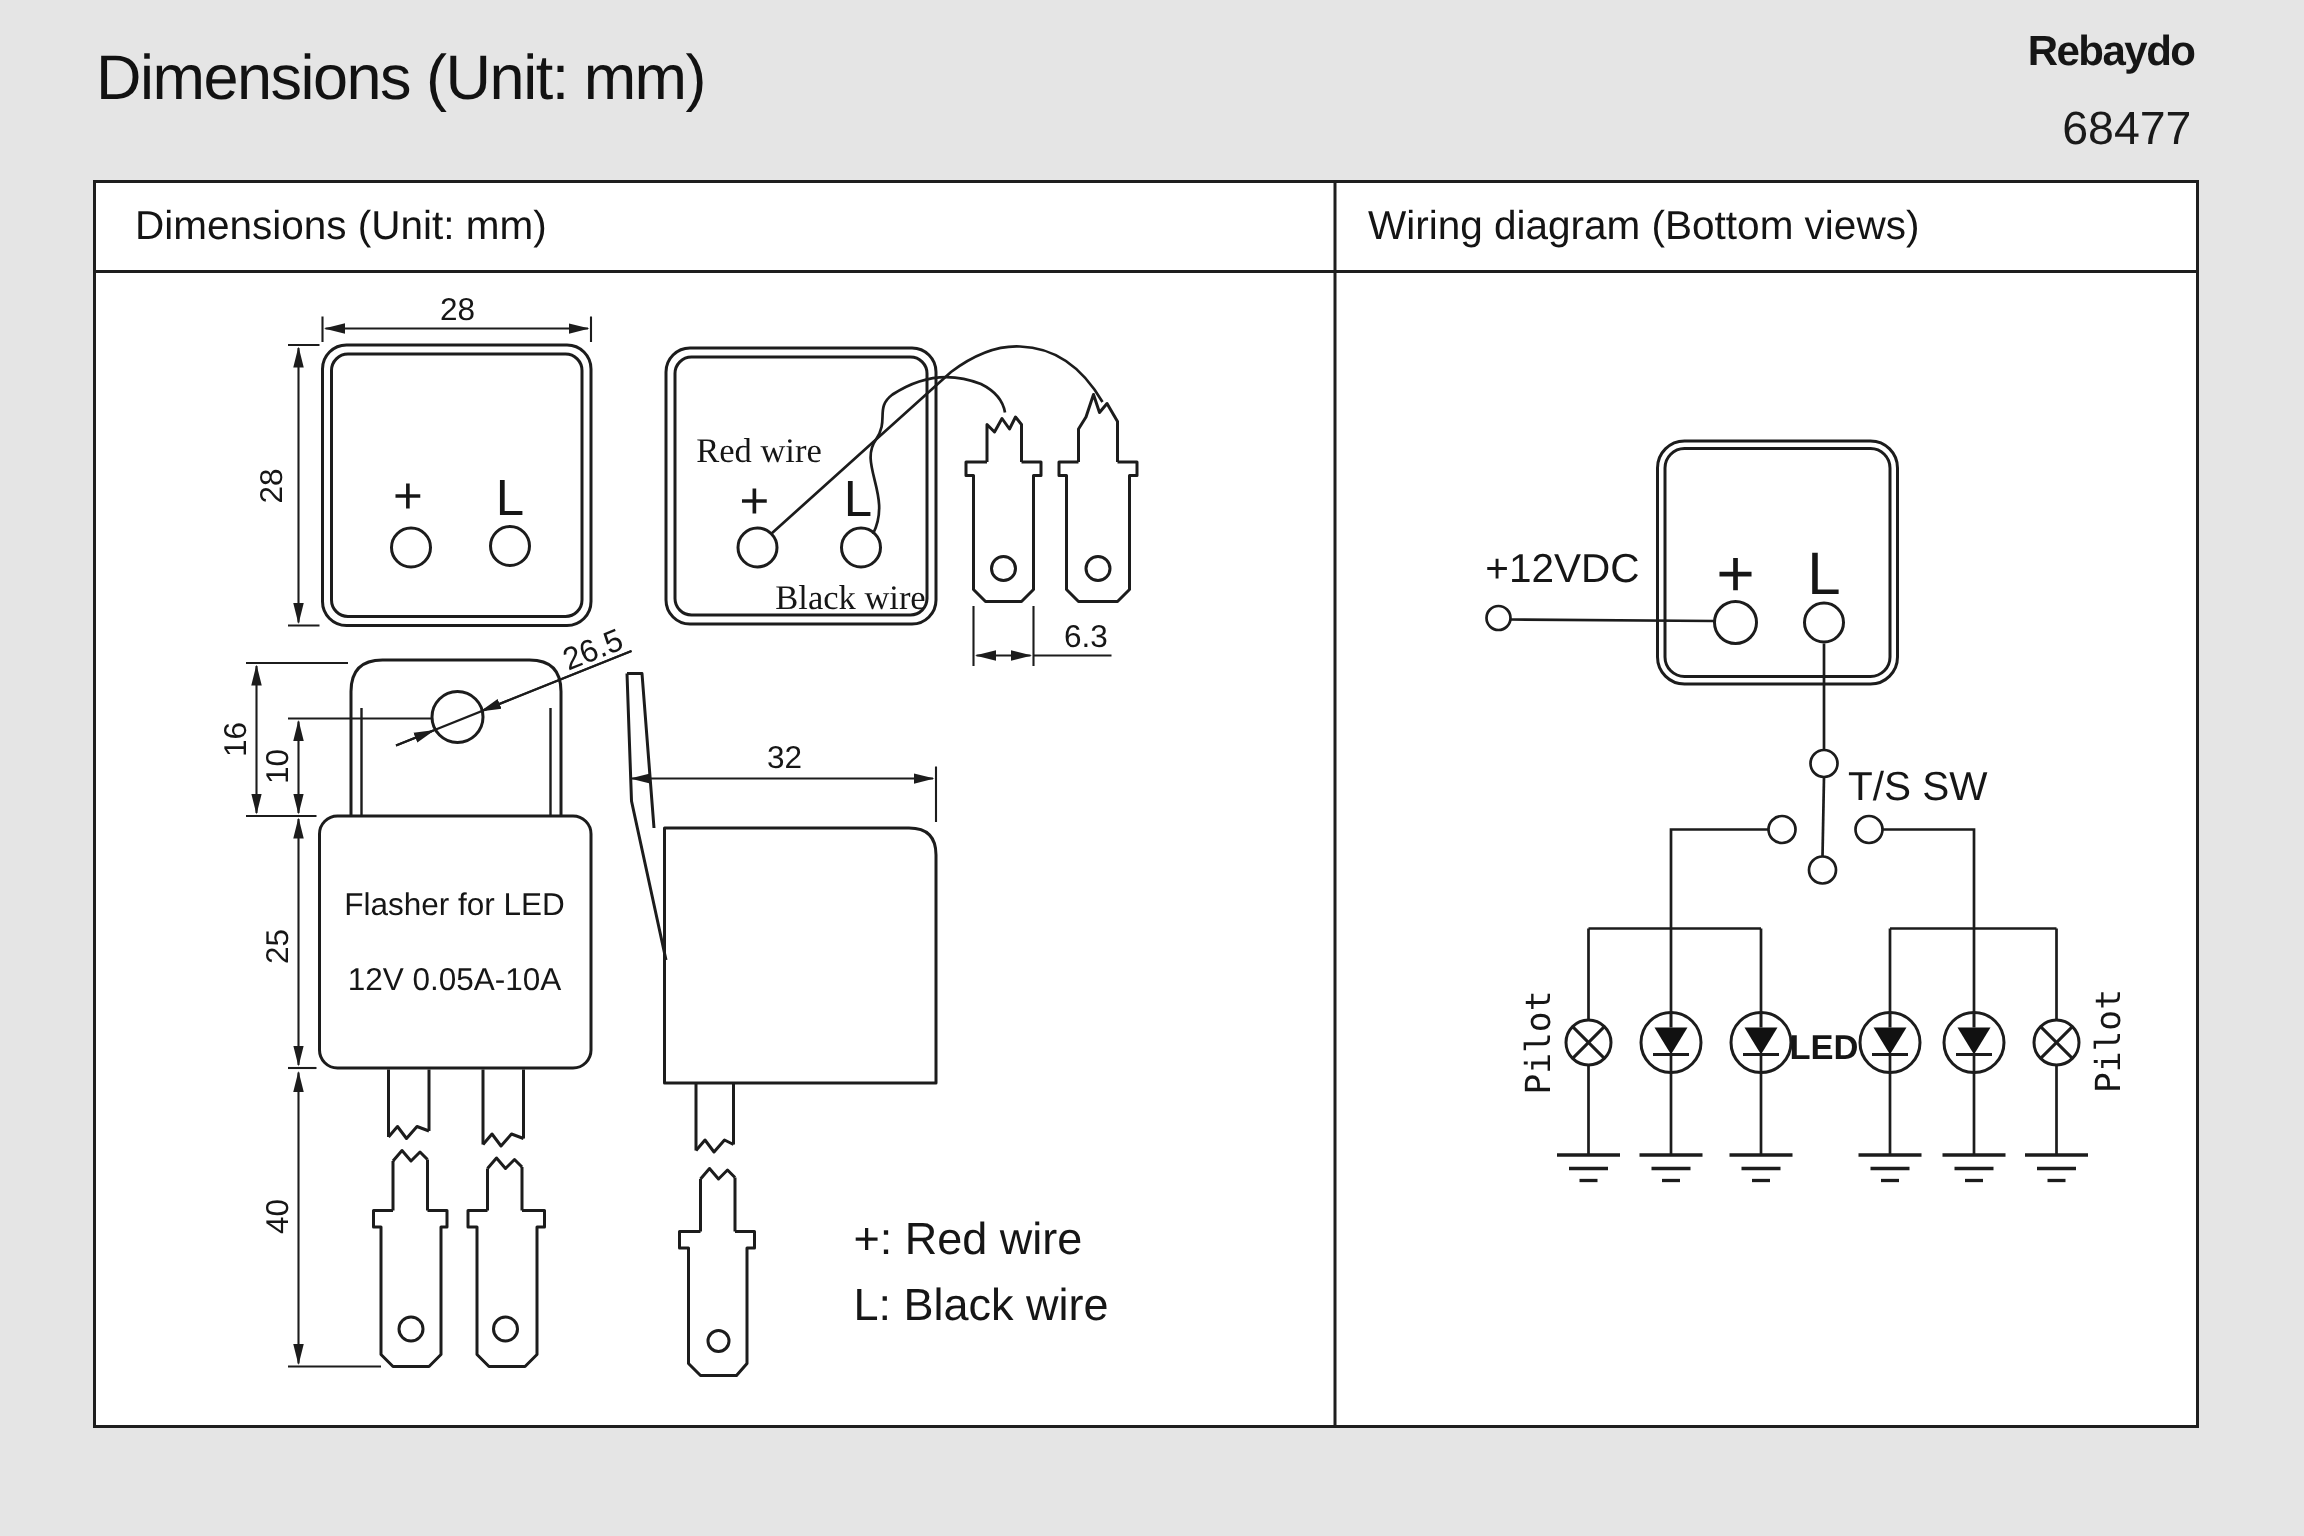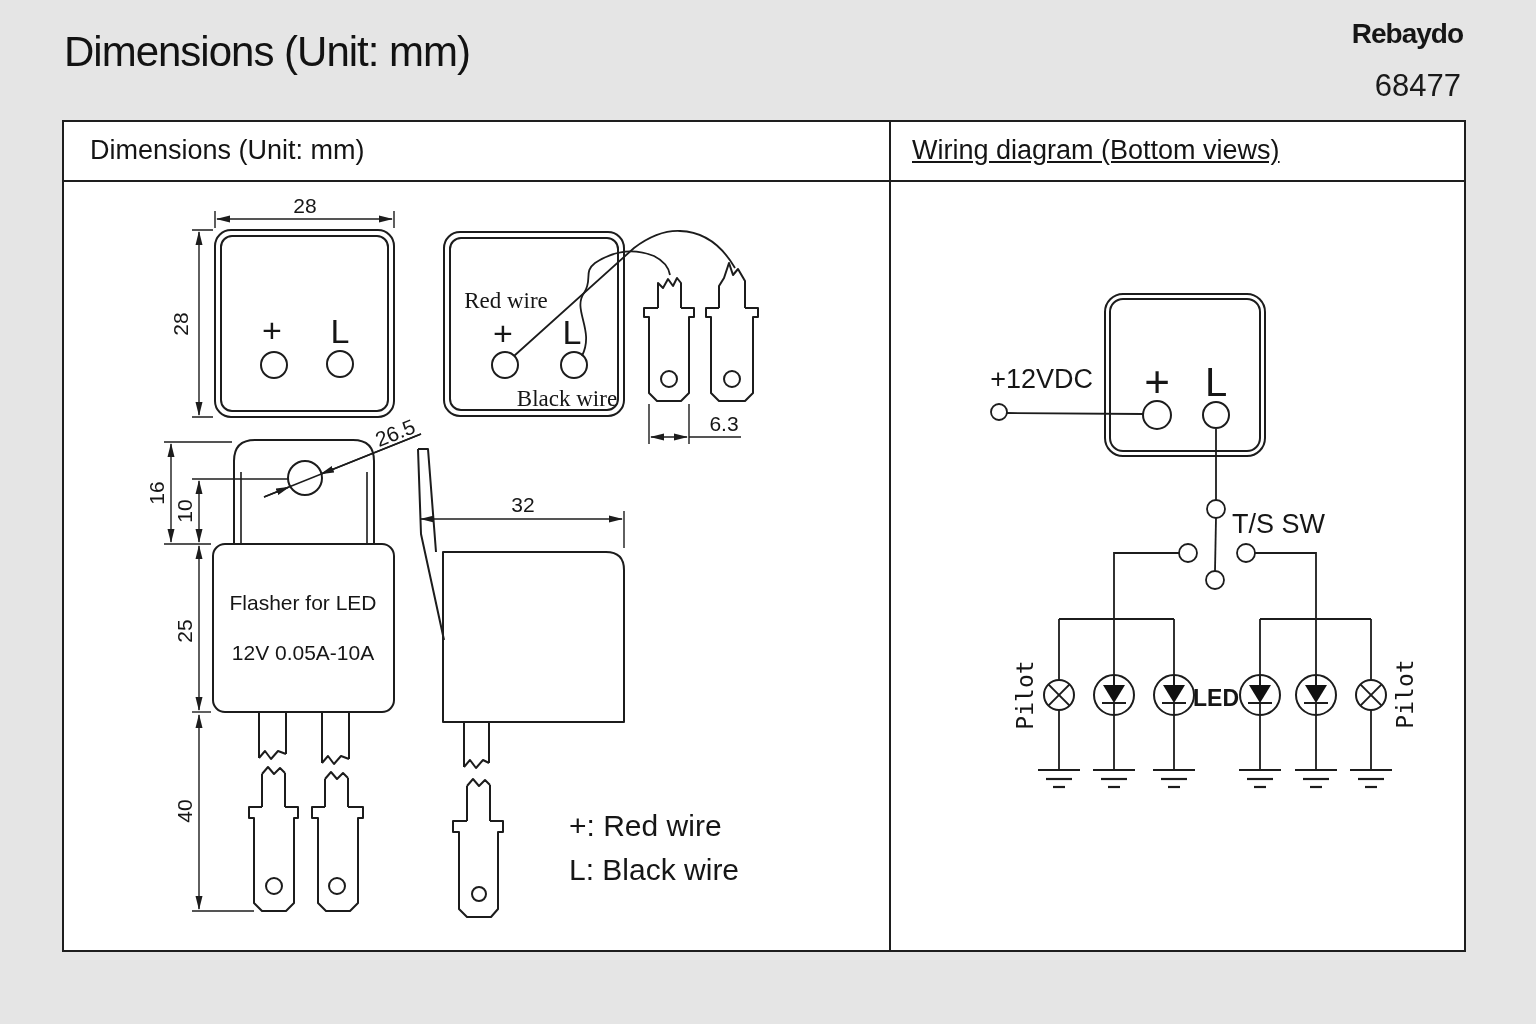--- a/index.html
+++ b/index.html
@@ -10,21 +10,21 @@
   .title { position:absolute; left:64px; top:28px; font-size:42px; letter-spacing:-1px; color:#121212; }
   .brand { position:absolute; right:73px; top:18px; font-size:28px; font-weight:700; letter-spacing:-1px; color:#161616; }
   .model { position:absolute; right:75px; top:68px; font-size:31px; color:#1a1a1a;text-align:right; }
 
   .sheet { position:absolute; left:62px; top:120px; width:1404px; height:832px;
            border:2px solid #1e1e1e; background:#fff; }
   .vdivider { position:absolute; left:825px; top:0; width:0; height:100%; border-left:2px solid #1e1e1e; }
   .hline { position:absolute; left:0; top:58px; width:100%; height:0; border-top:2px solid #1e1e1e; }
   .hdr { position:absolute; top:0; height:58px; line-height:56px; font-size:27px; color:#141414; white-space:nowrap; }
   .hdr-left { left:26px; }
-  .hdr-right { left:848px;text-decoration:underline; }
+  .hdr-right { left:848px; }
 
   svg { position:absolute; }
   .panel-left { left:0px; top:60px; }
   .panel-right { left:827px; top:60px; }
 
   svg text { font-family:"Liberation Sans", sans-serif; fill:#161616; }
   .dim { font-size:21px; }
   .serif { font-family:"Liberation Serif", serif; font-size:23px; }
   .big { font-size:34px; }
   .led-lbl { font-size:23px; font-weight:700; }

